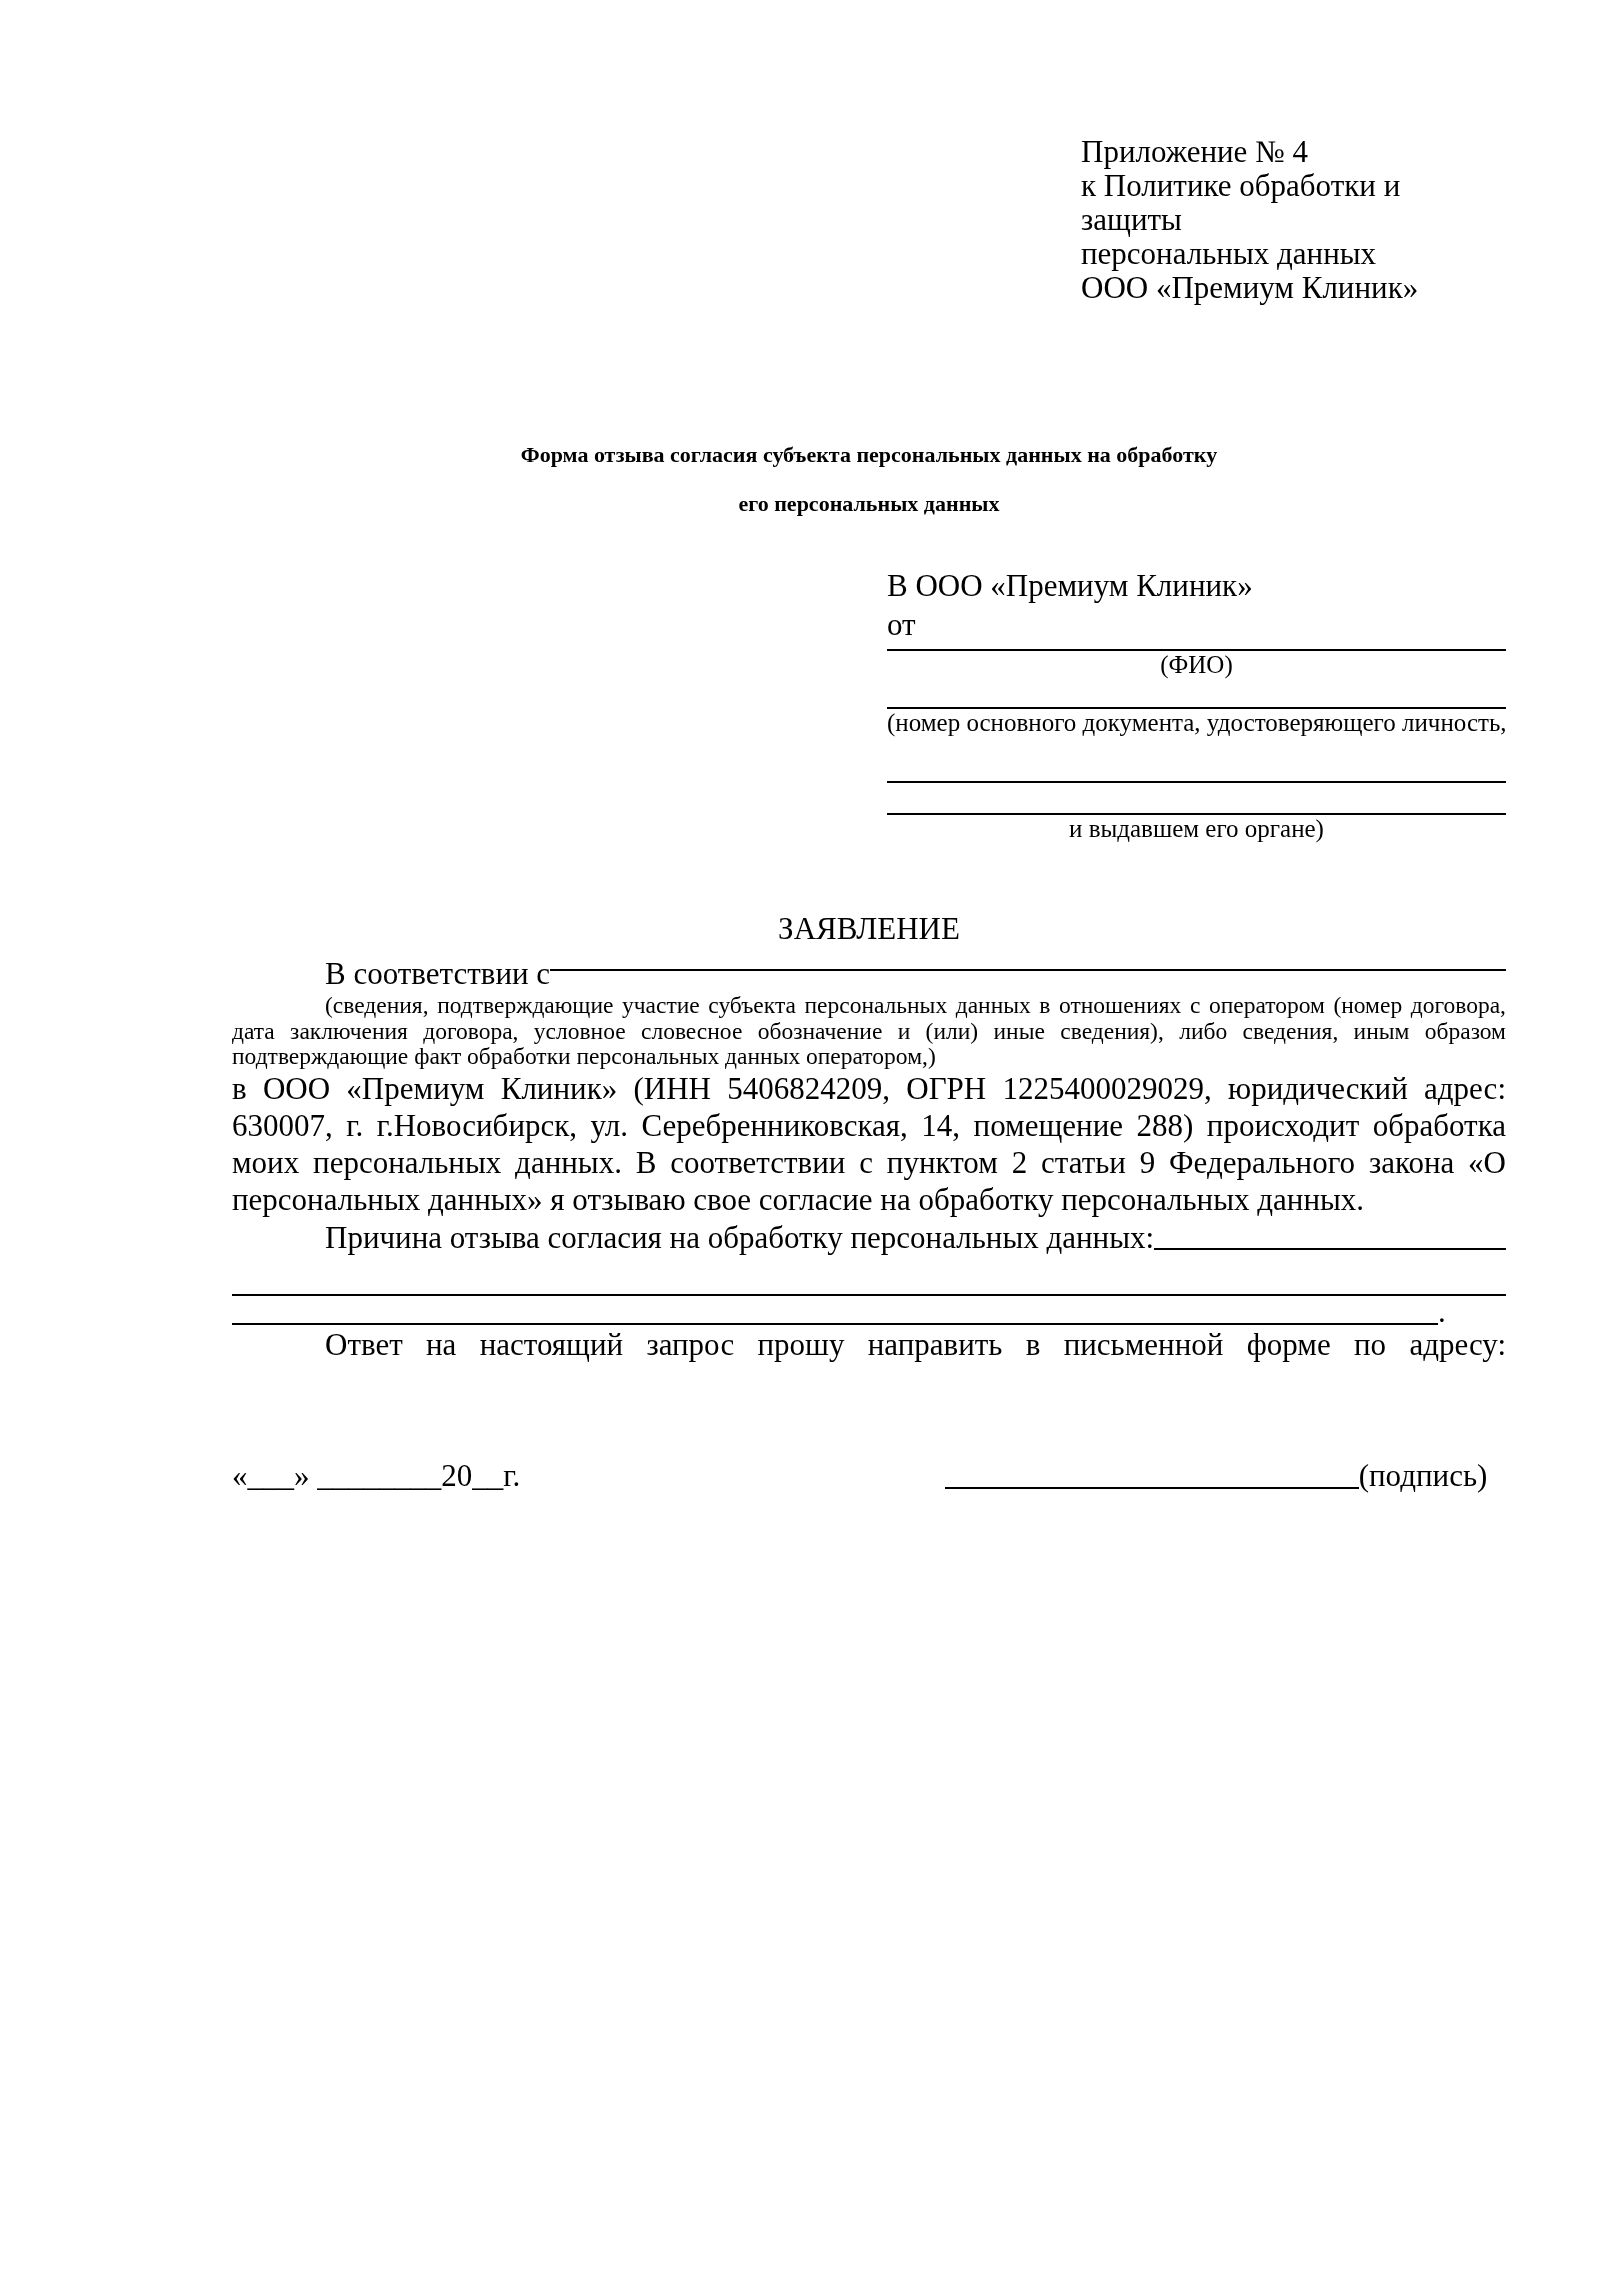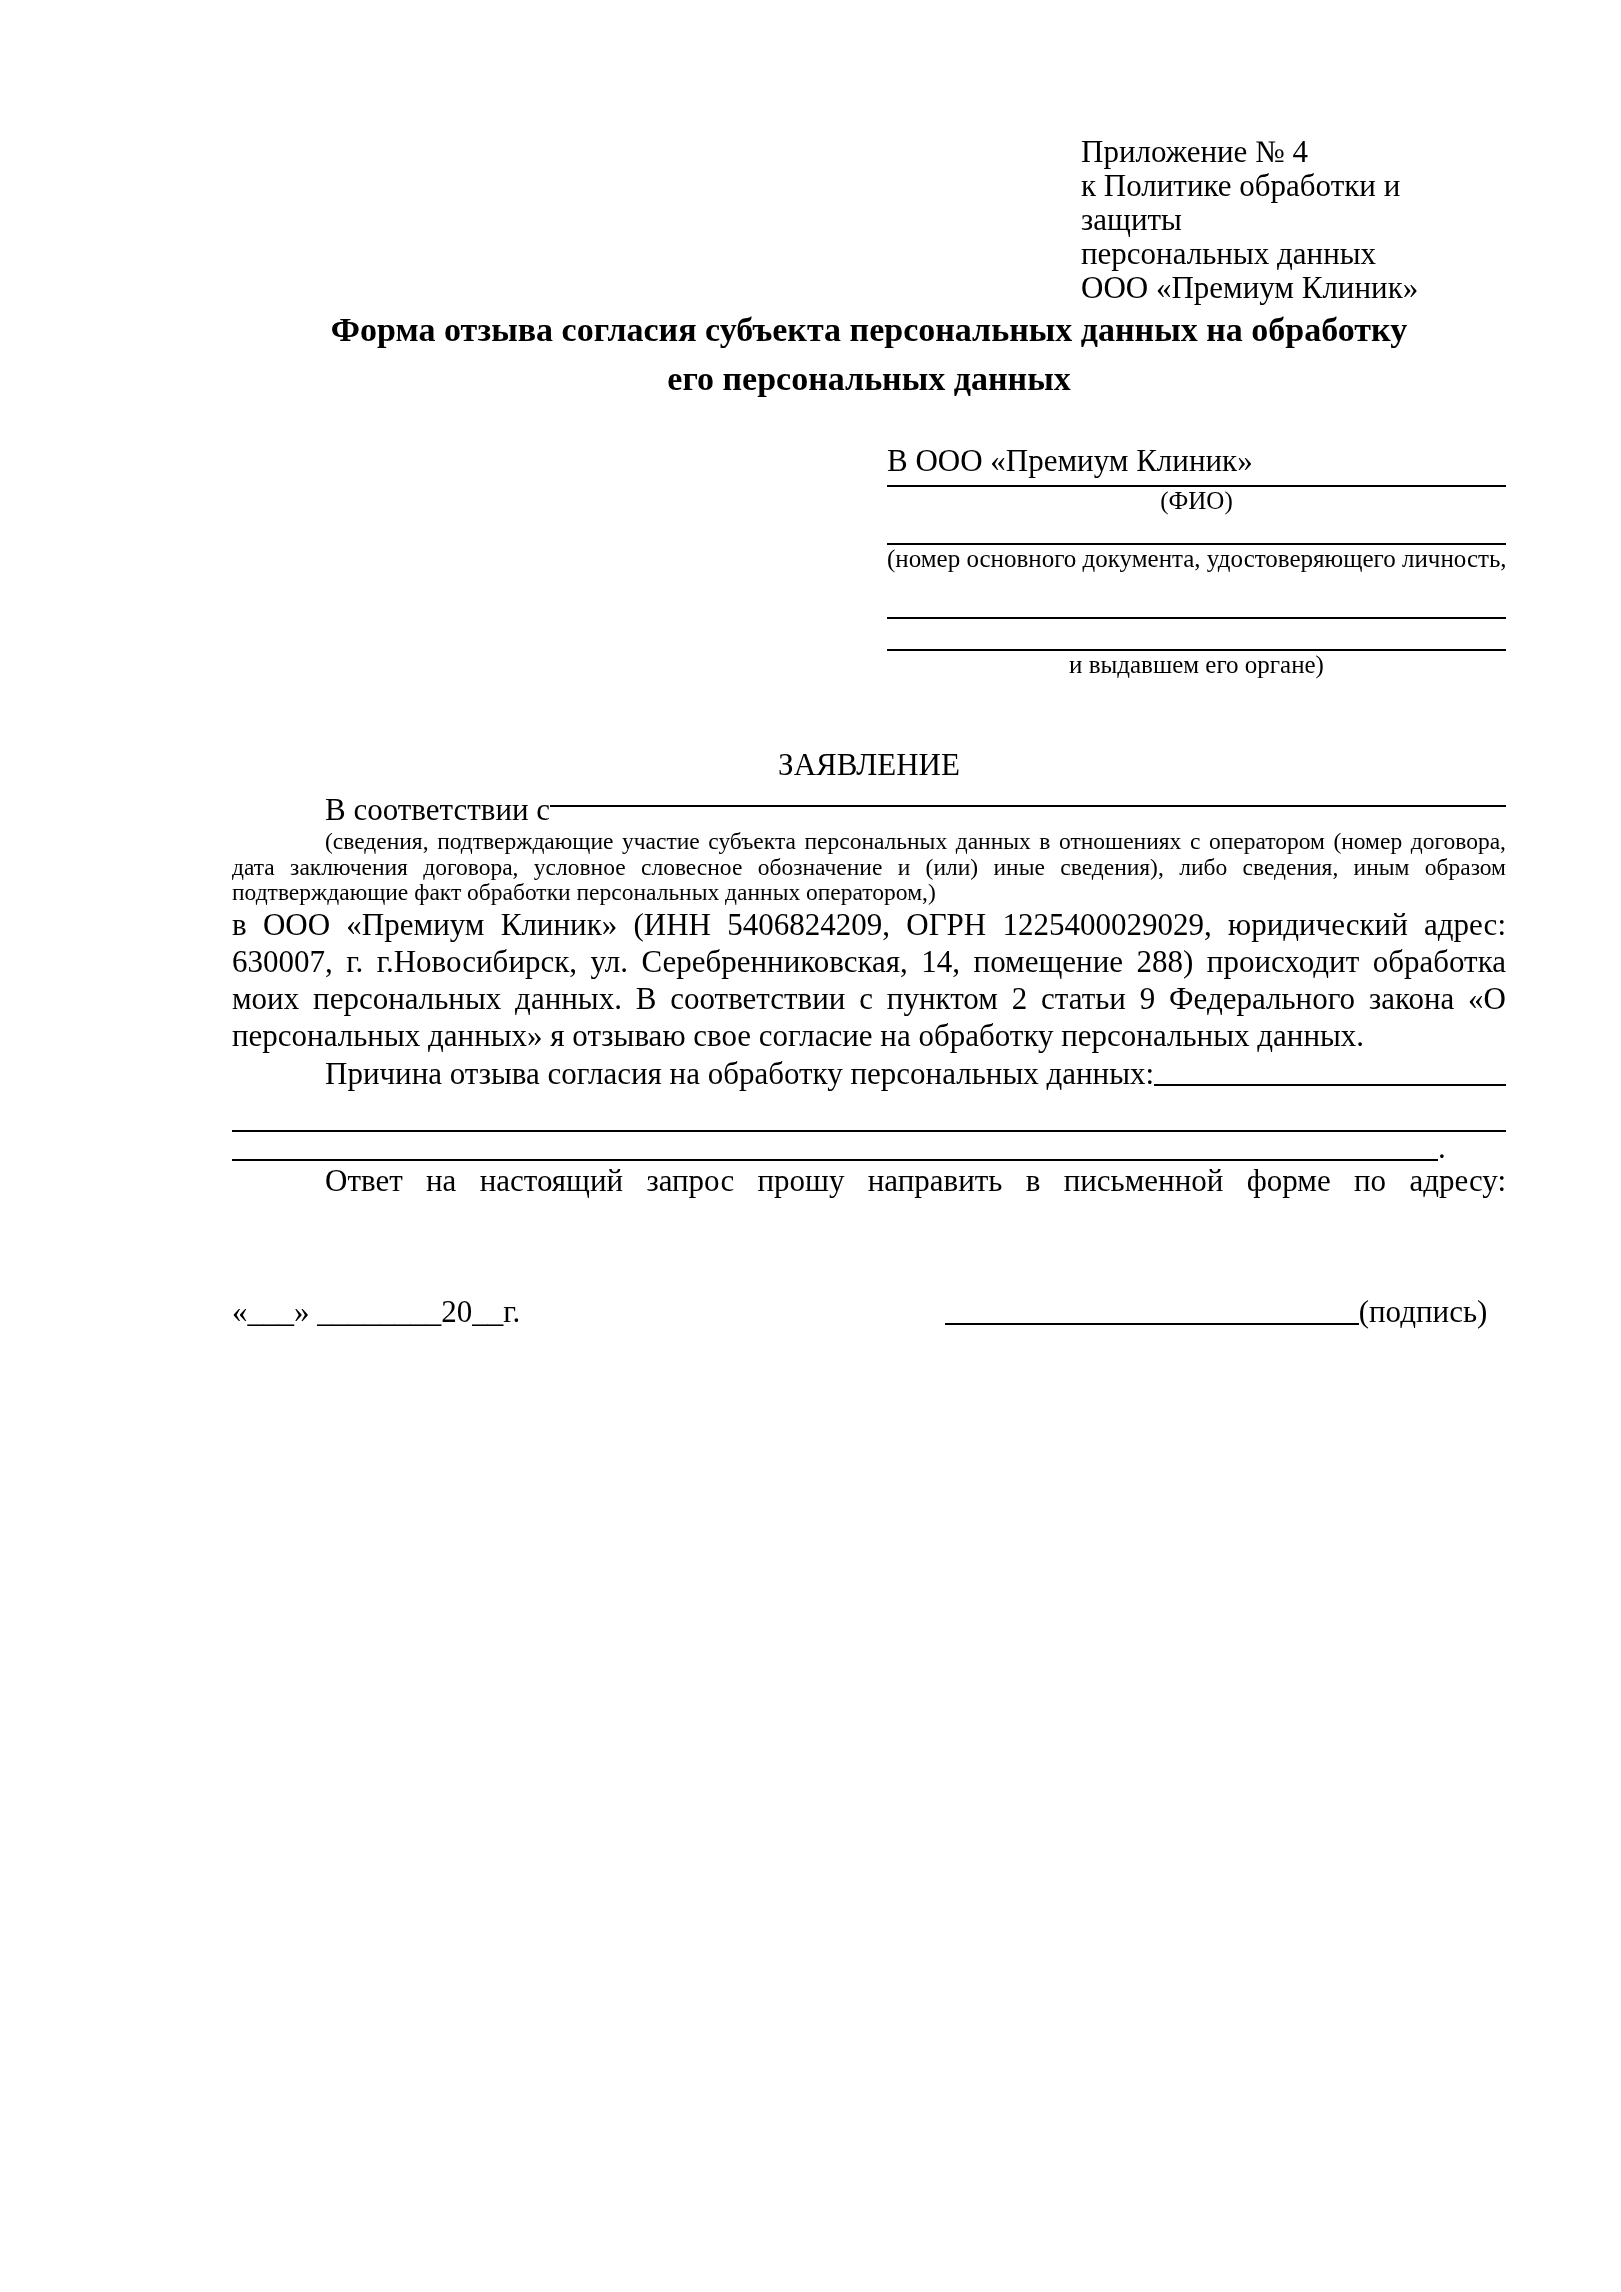--- a/index.html
+++ b/index.html
@@ -17,23 +17,24 @@
   .content {
     margin-left: 232px;
     margin-right: 115px; 
   }
 
   
   .appendix { margin-left: 849px; padding-top: 135px; line-height: 34px; }
 
   
   .title {
+    margin-top: 125px;
     text-align: center;
     font-weight: bold;
-    font-size: 34px;
+    font-size: 22px;
     line-height: 49px;
   }
 
   
   .addressee { margin-left: 655px; width: 619px; line-height: 39px; margin-top: 38px; }
   .f-line { border-bottom: 2px solid #000; }
   .f-line.l1 { height: 4.9px; }
   .f-line.l2 { height: 29px; }
   .f-line.l3 { height: 44px; }
   .f-line.l4 { height: 30px; }
@@ -96,20 +97,21 @@
       <div>ООО «Премиум Клиник»</div>
     </div>
 
     <div class="title">
       <div>Форма отзыва согласия субъекта персональных данных на обработку</div>
       <div>его персональных данных</div>
     </div>
 
     <div class="addressee">
       <div>В ООО «Премиум Клиник»</div>
+      <div>от</div>
 
       <div class="f-line l1"></div>
       <div class="f-cap">(ФИО)</div>
 
       <div class="f-line l2"></div>
       <div class="f-cap">(номер основного документа, удостоверяющего личность,</div>
 
       <div class="f-line l3"></div>
 
       <div class="f-line l4"></div>

